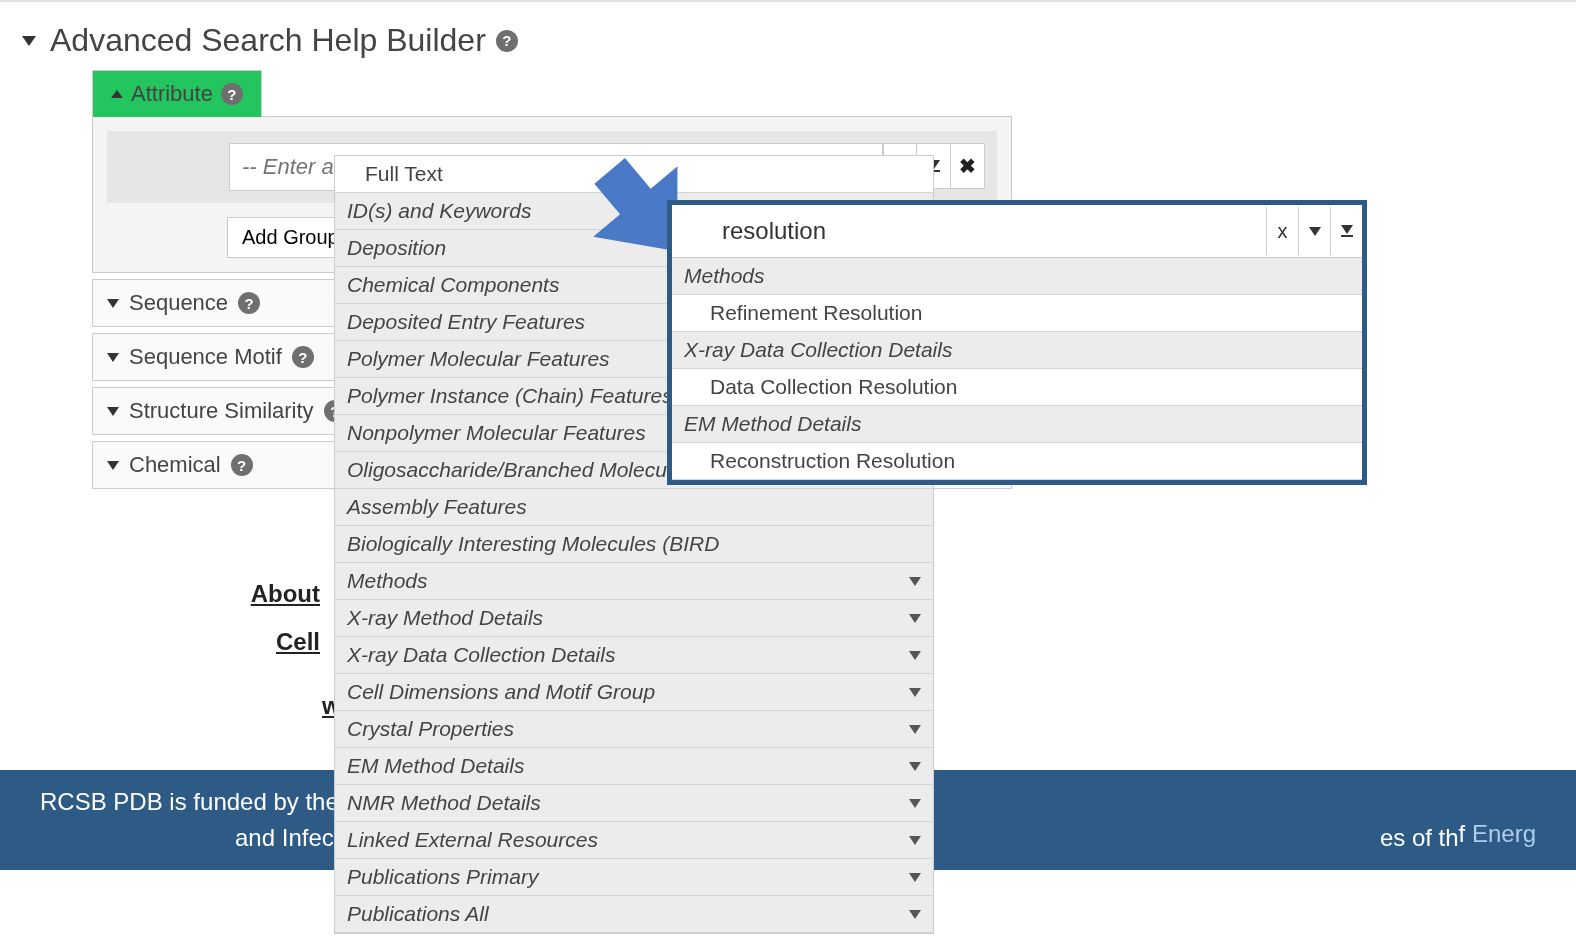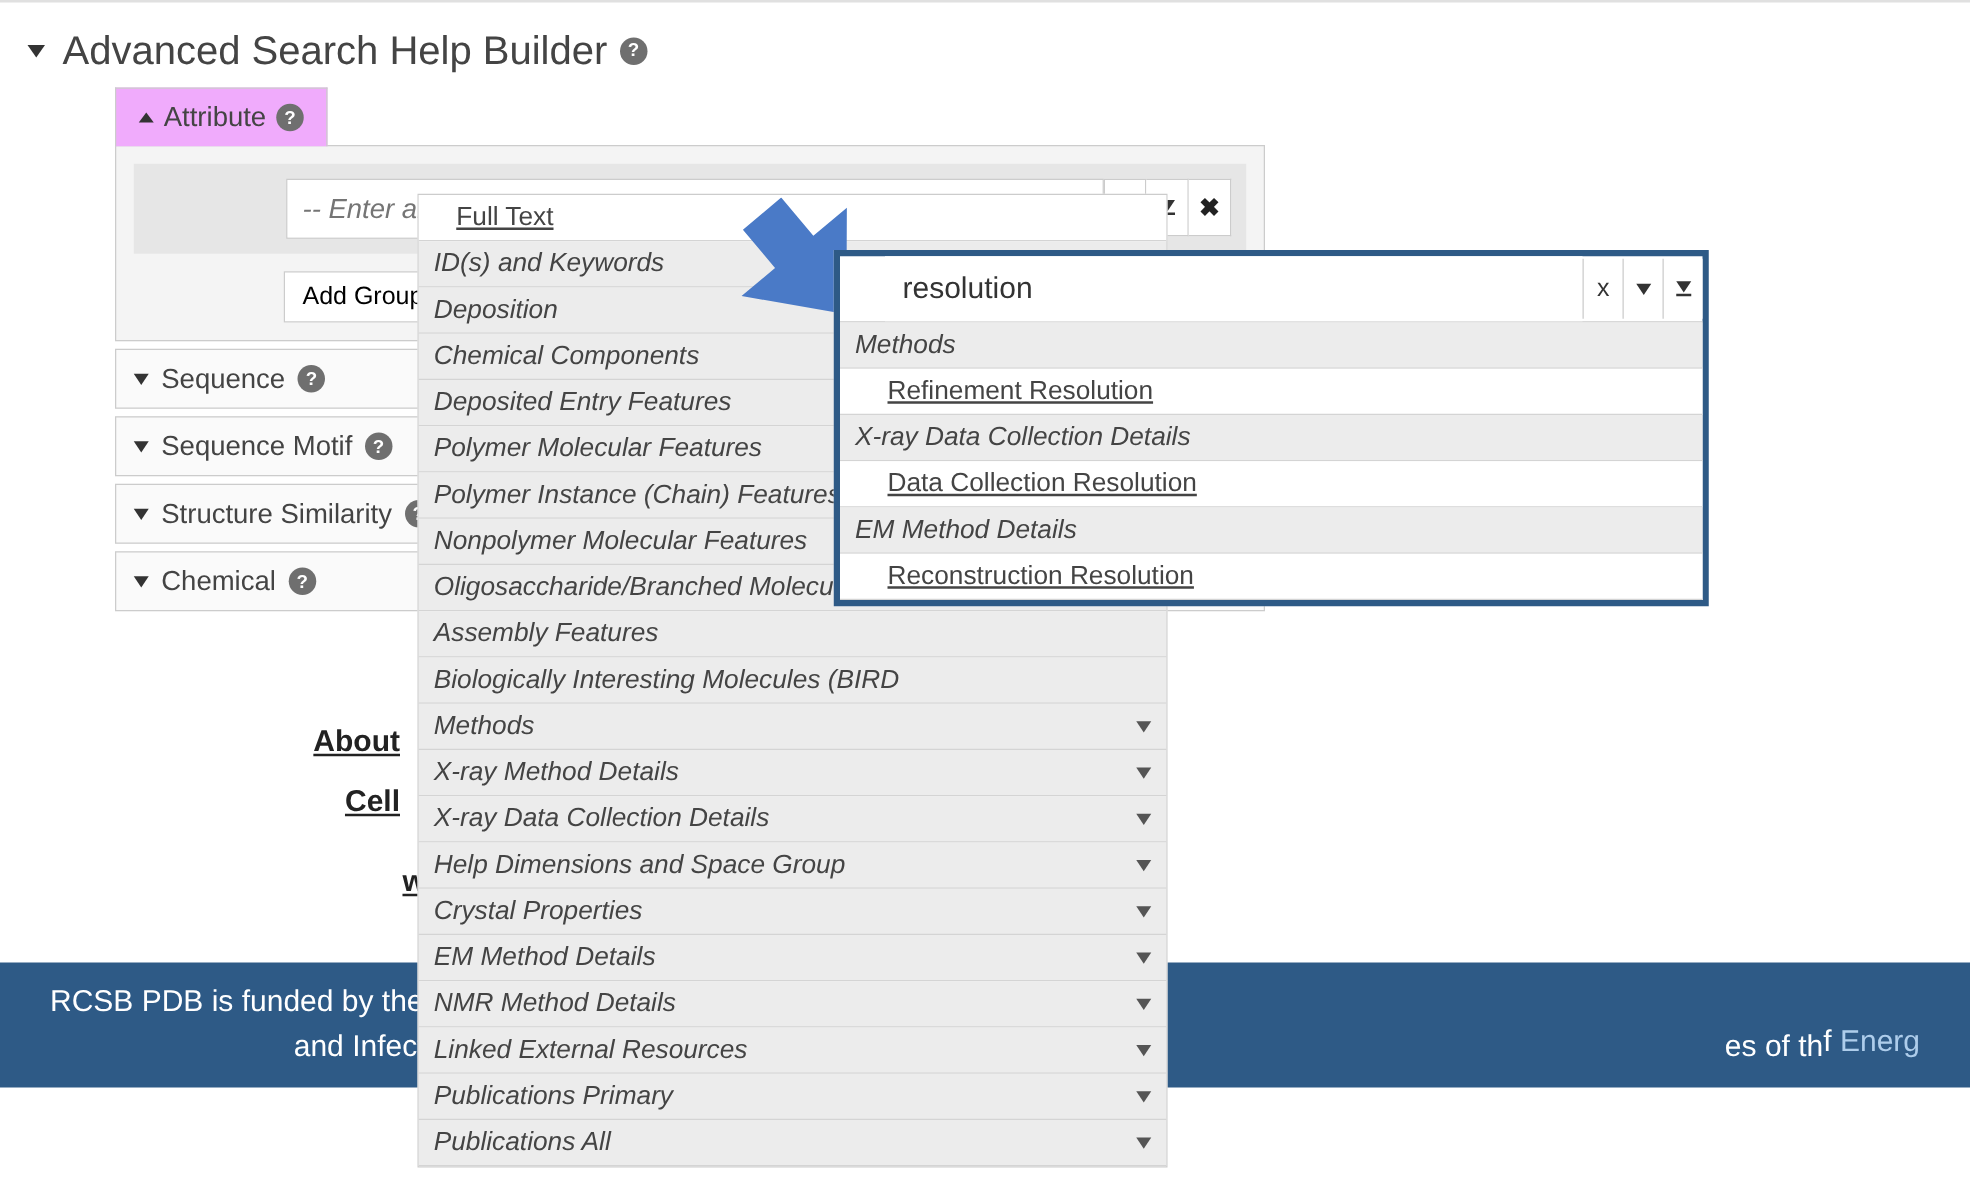--- a/index.html
+++ b/index.html
@@ -49,21 +49,21 @@
   .builder-body {
     margin-left: 70px;
     width: 920px;
   }
   .tab {
     display:inline-flex;
     align-items:center;
     gap:8px;
     border:1px solid #ccc;
     border-bottom:none;
-    background:#f0abfc;
+    background:#22c55e;
     padding:10px 18px;
     font-size:22px;
     color:#444;
     position:relative;
     top:1px;
   }
   .tab .mini-caret {
     width:0;height:0;
     border-left:6px solid transparent;
     border-right:6px solid transparent;
@@ -170,21 +170,21 @@
   }
   .dd-item {
     padding:6px 12px;
     border-bottom:1px solid #d4d4d4;
     font-size:21px;
     color:#444;
     display:flex;
     align-items:center;
     justify-content:space-between;
   }
-  .dd-item.plain { background:#fff; padding-left:30px;text-decoration:underline; }
+  .dd-item.plain { background:#fff; padding-left:30px; }
   .dd-item.group { background:#ececec; font-style:italic; }
   .dd-item .tri-down { border-top-color:#555; }
 
   
   .footer-area {
     position:absolute;
     left:0; right:0;
     top:540px;
     background:#fff;
   }
@@ -356,21 +356,21 @@
     </div>
     <div class="dd-item group">
       <span>X-ray Method Details</span>
       <span class="tri-down"></span>
     </div>
     <div class="dd-item group">
       <span>X-ray Data Collection Details</span>
       <span class="tri-down"></span>
     </div>
     <div class="dd-item group">
-      <span>Help Dimensions and Space Group</span>
+      <span>Cell Dimensions and Motif Group</span>
       <span class="tri-down"></span>
     </div>
     <div class="dd-item group">
       <span>Crystal Properties</span>
       <span class="tri-down"></span>
     </div>
     <div class="dd-item group">
       <span>EM Method Details</span>
       <span class="tri-down"></span>
     </div>

